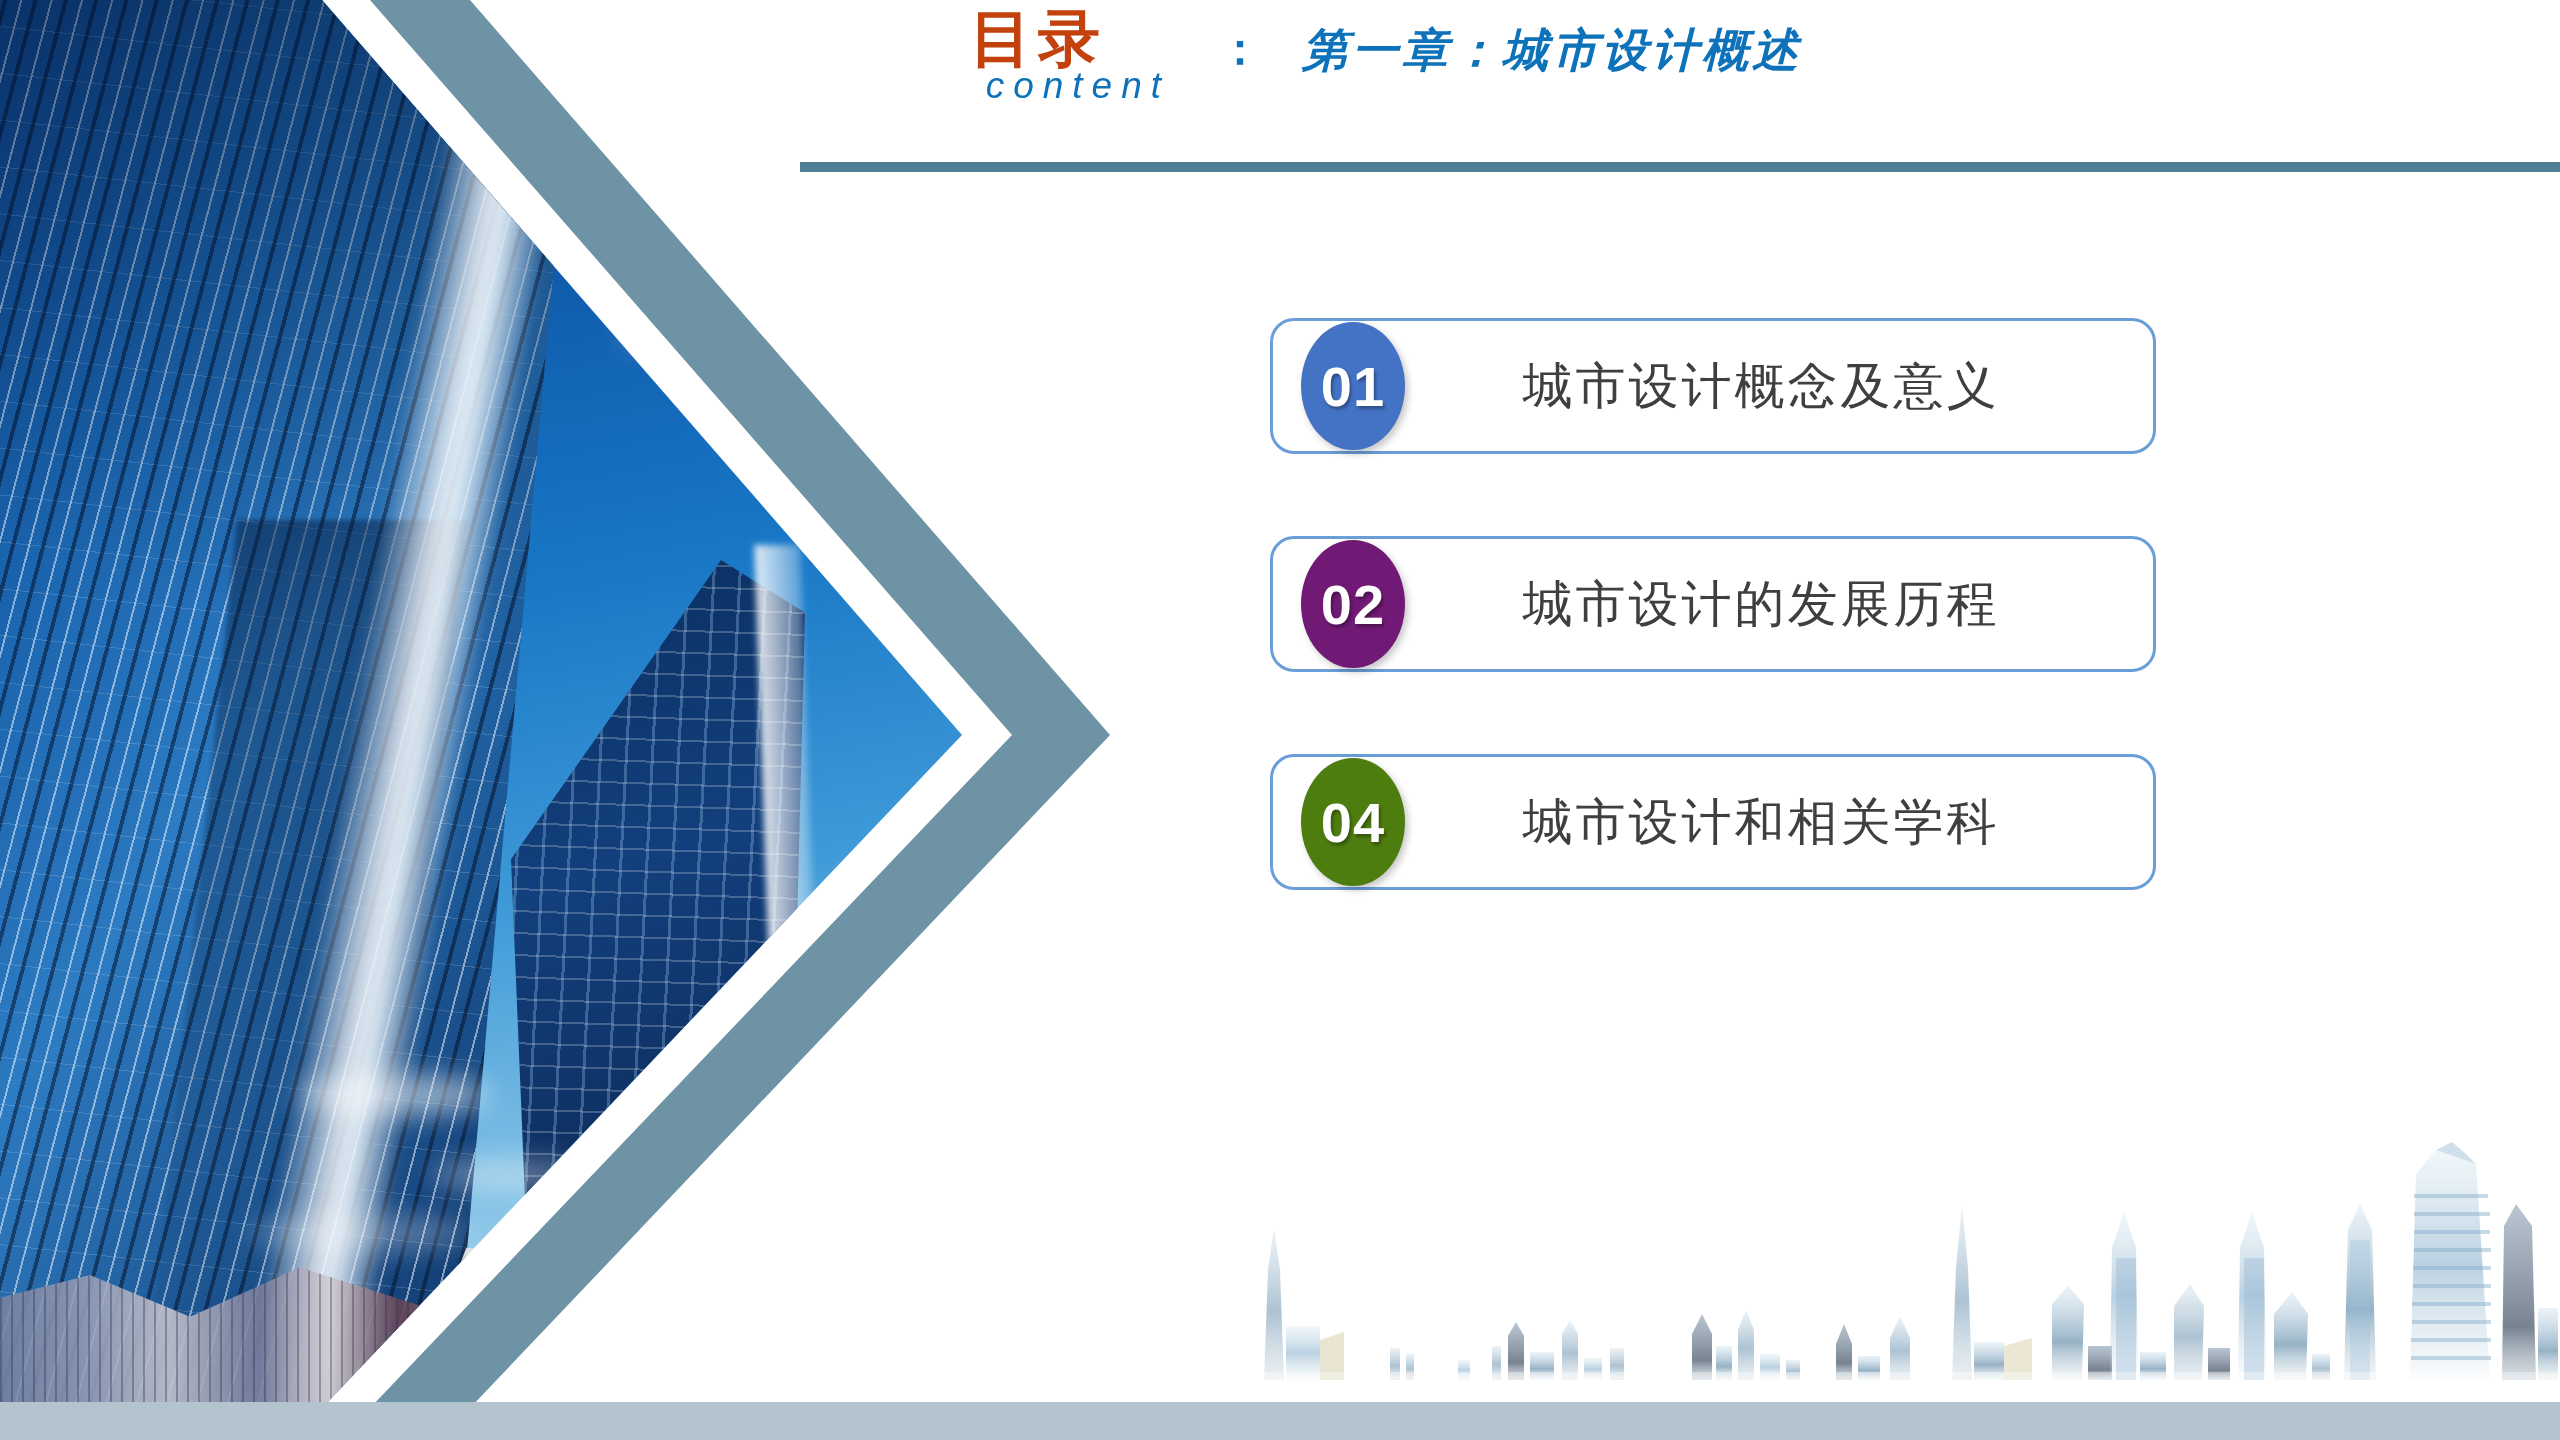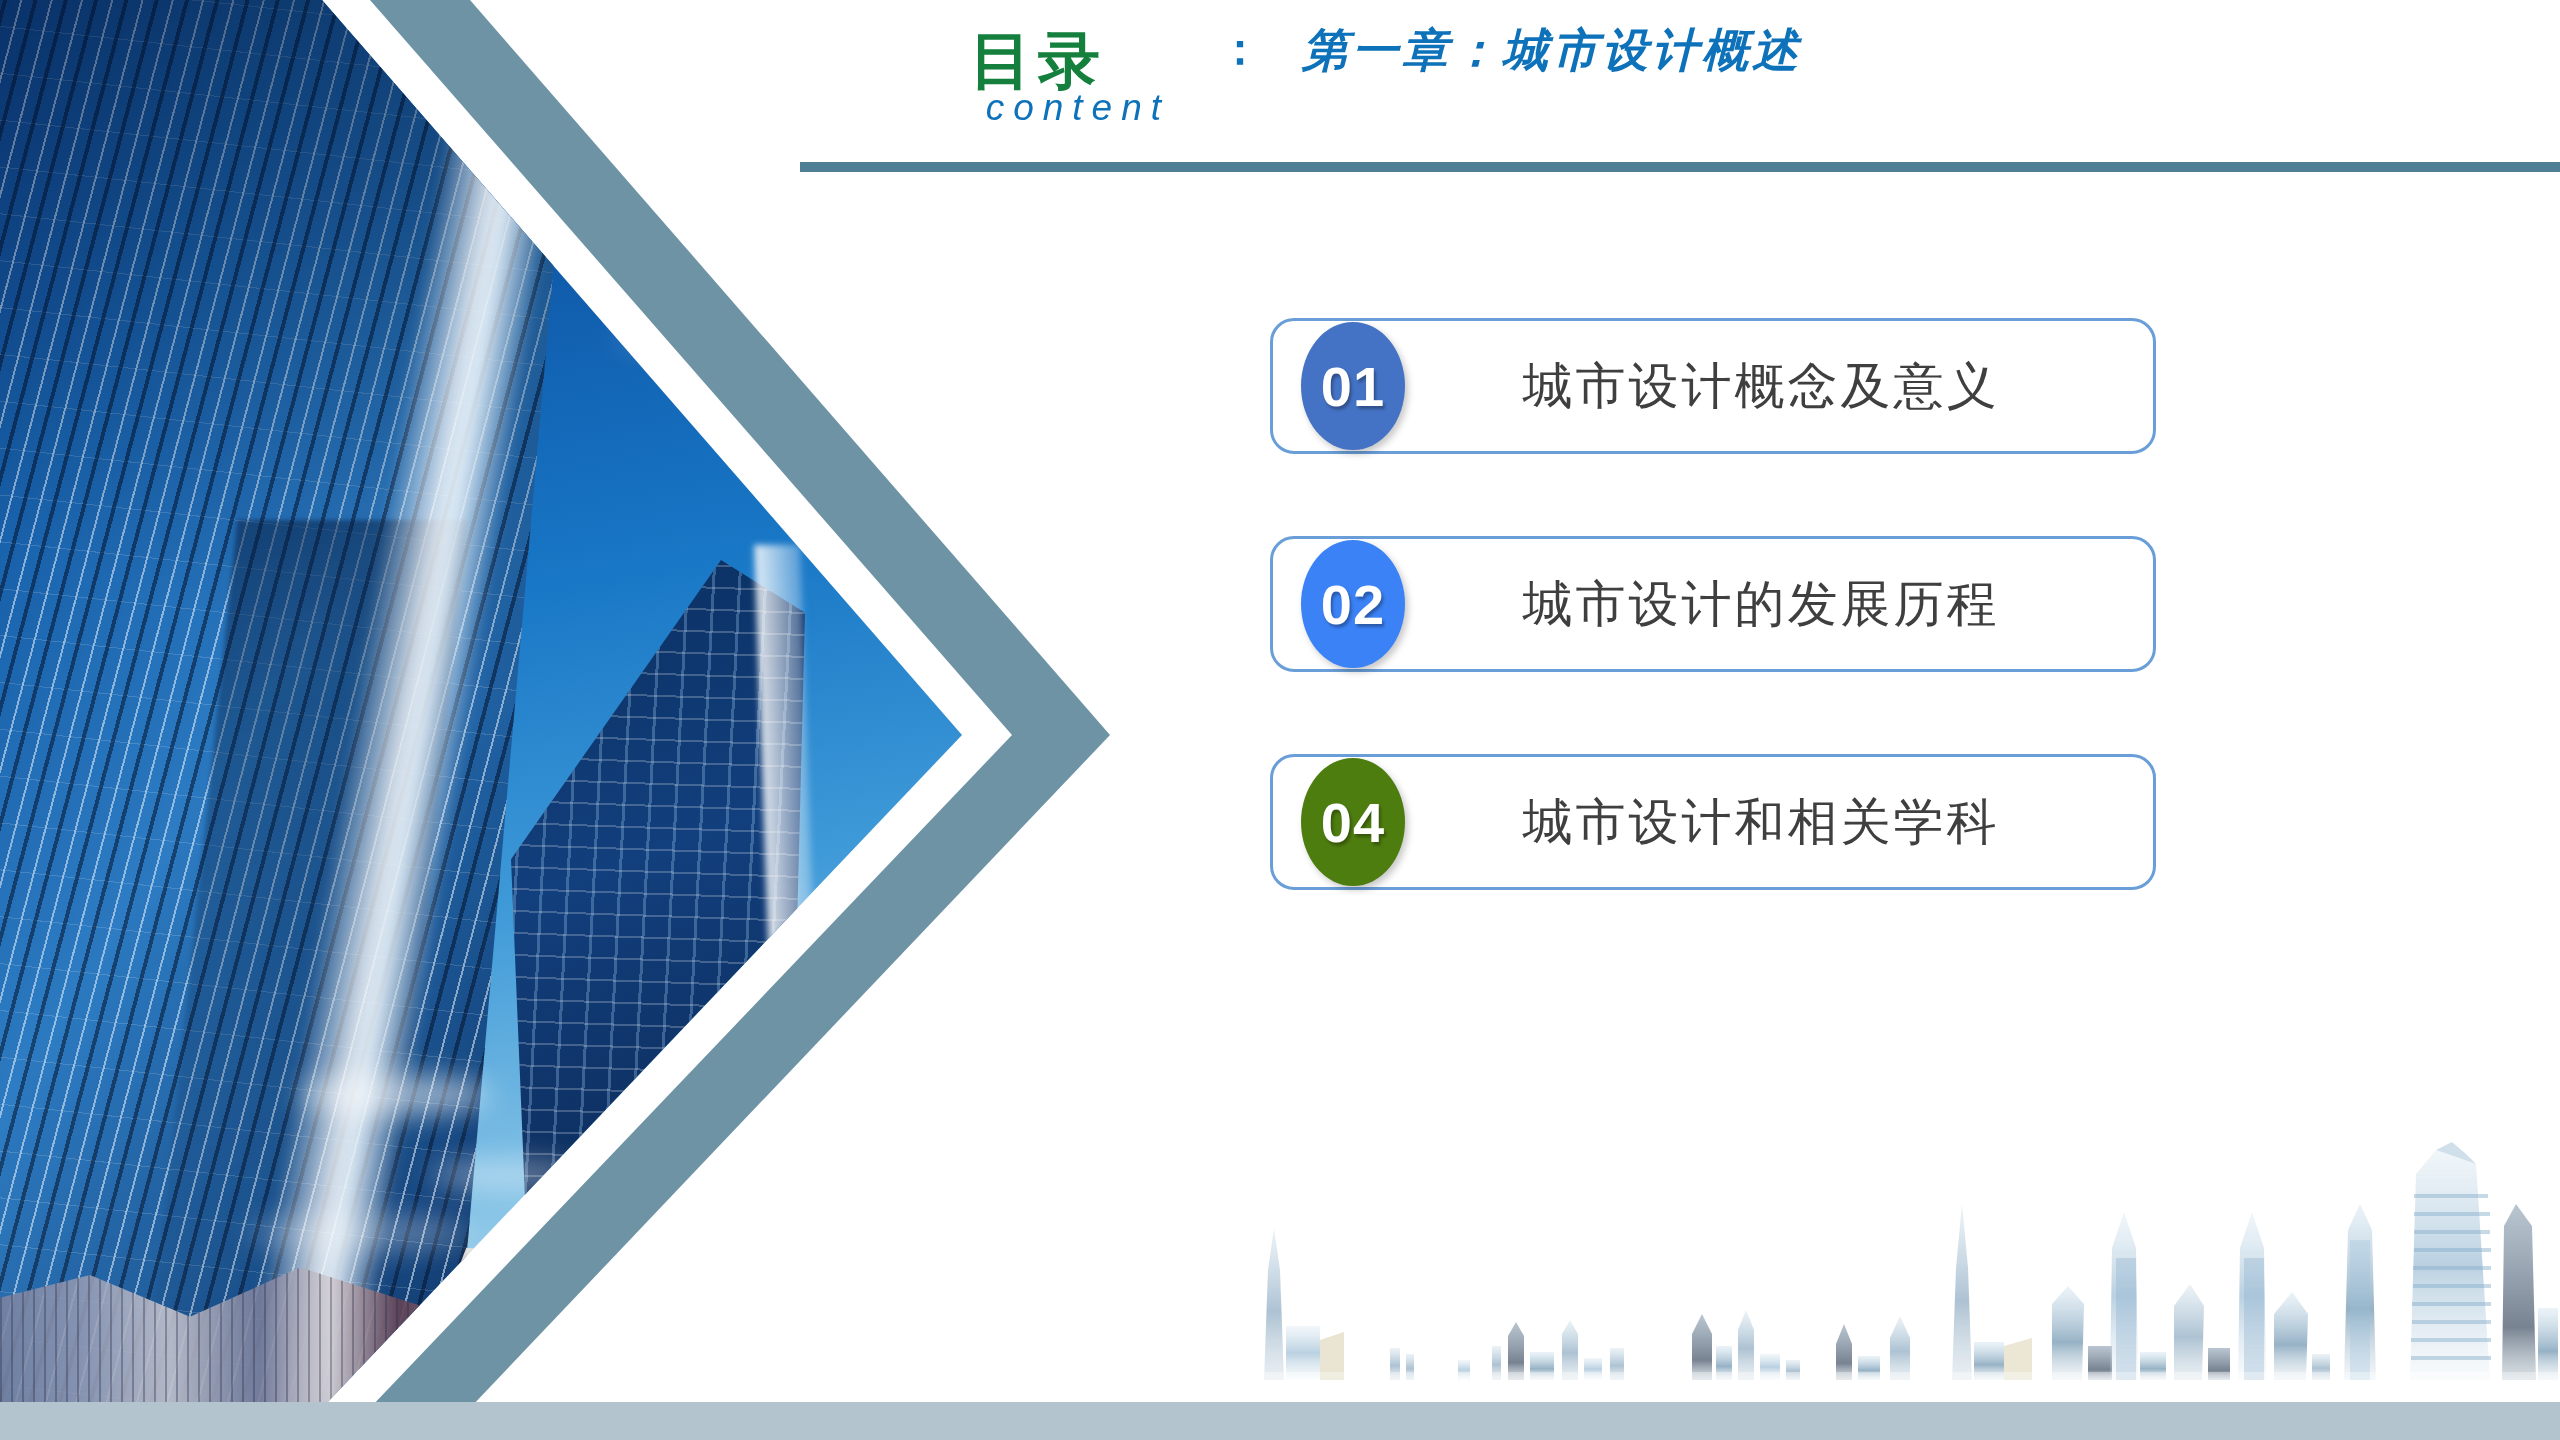--- a/index.html
+++ b/index.html
@@ -131,22 +131,22 @@
     background:linear-gradient(180deg,rgba(235,230,225,.95),rgba(140,120,110,.85));
     -webkit-clip-path:polygon(14% 0,86% 6%,100% 100%,0 100%);
     clip-path:polygon(14% 0,86% 6%,100% 100%,0 100%);
   }
 
   
   .header{position:absolute;left:970px;top:0;width:1590px;height:160px;}
   .hdr-row{position:absolute;left:0;top:6px;display:flex;align-items:flex-start;}
   .mulu-wrap{position:relative;width:200px;}
   .mulu{
-    font-size:62px;font-weight:700;color:#15803d;letter-spacing:6px;
-    line-height:1.05;white-space:nowrap;margin-top:22px;
+    font-size:62px;font-weight:700;color:#c2410c;letter-spacing:6px;
+    line-height:1.05;white-space:nowrap;
   }
   .content-en{
     font-size:37px;color:#0d72b9;letter-spacing:9px;line-height:1;
     margin-top:-4px;text-align:right;white-space:nowrap;font-style:italic;
   }
   .colon{font-size:44px;font-weight:700;color:#0d72b9;margin:14px 0 0 48px;}
   .chapter{
     font-size:46px;font-weight:700;color:#0d72b9;letter-spacing:4px;
     margin:14px 0 0 40px;white-space:nowrap;font-style:italic;
   }
@@ -221,21 +221,21 @@
   <div class="list">
 
     <div class="item">
       <div class="badge" style="background: rgb(68, 114, 196);">
         <span>01</span>
       </div>
       <div class="item-text">城市设计概念及意义</div>
     </div>
 
     <div class="item">
-      <div class="badge" style="background: #3b82f6;">
+      <div class="badge" style="background: #701a75;">
         <span>02</span>
       </div>
       <div class="item-text">城市设计的发展历程</div>
     </div>
 
 
     <div class="item">
       <div class="badge" style="background: #4d7c0f;">
         <span>04</span>
       </div>

